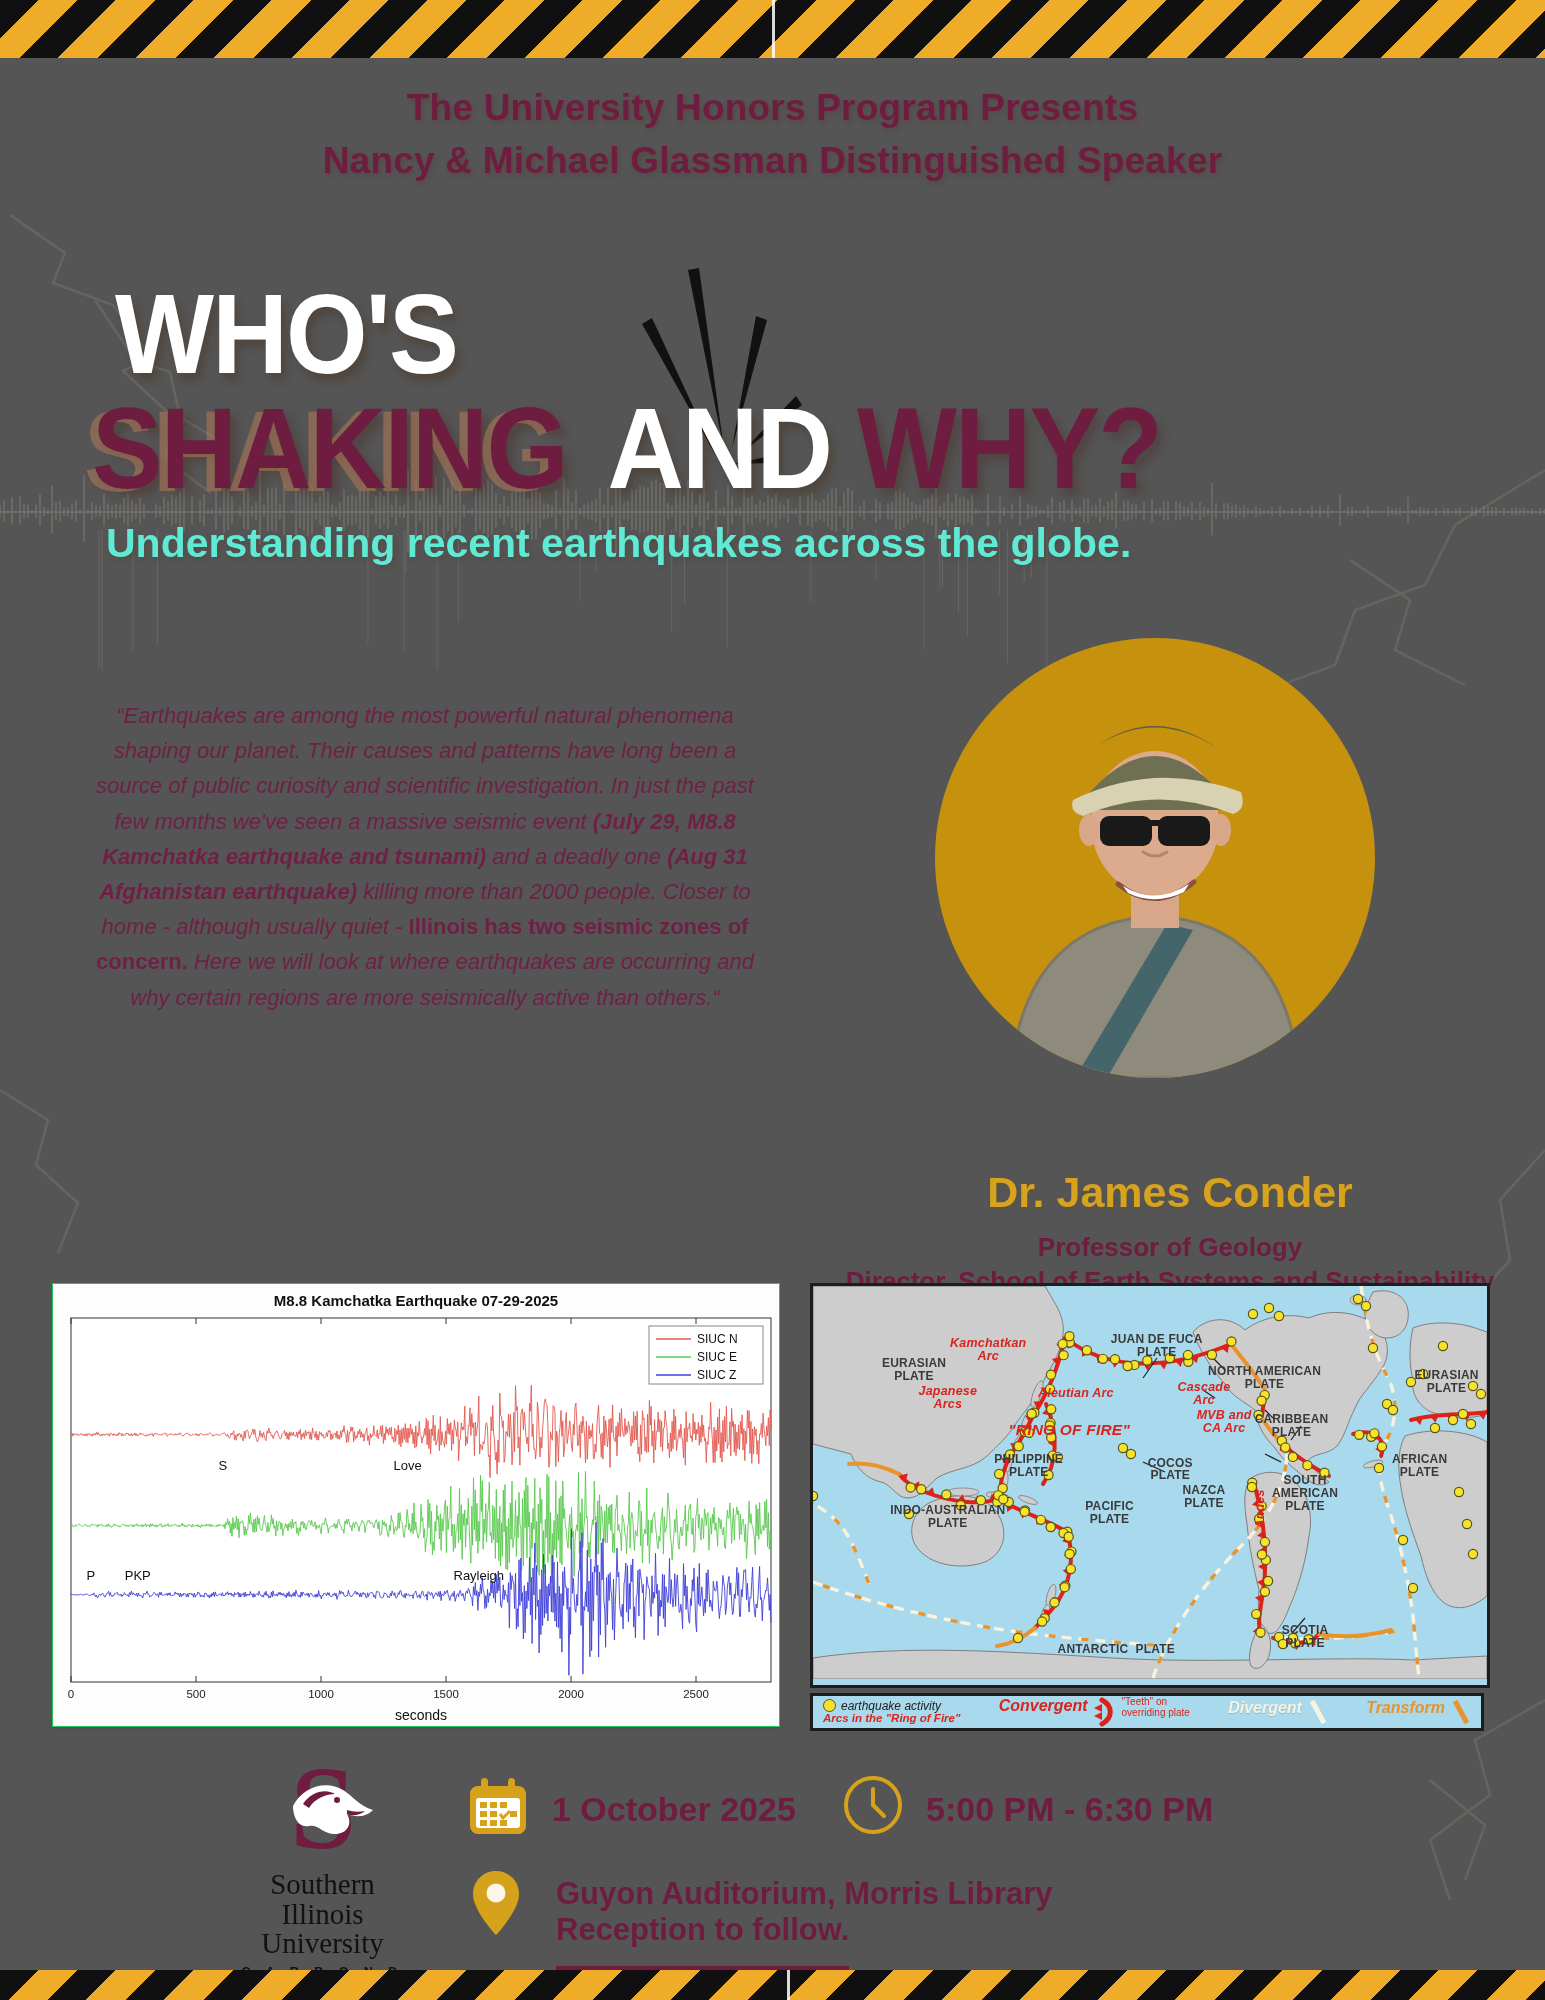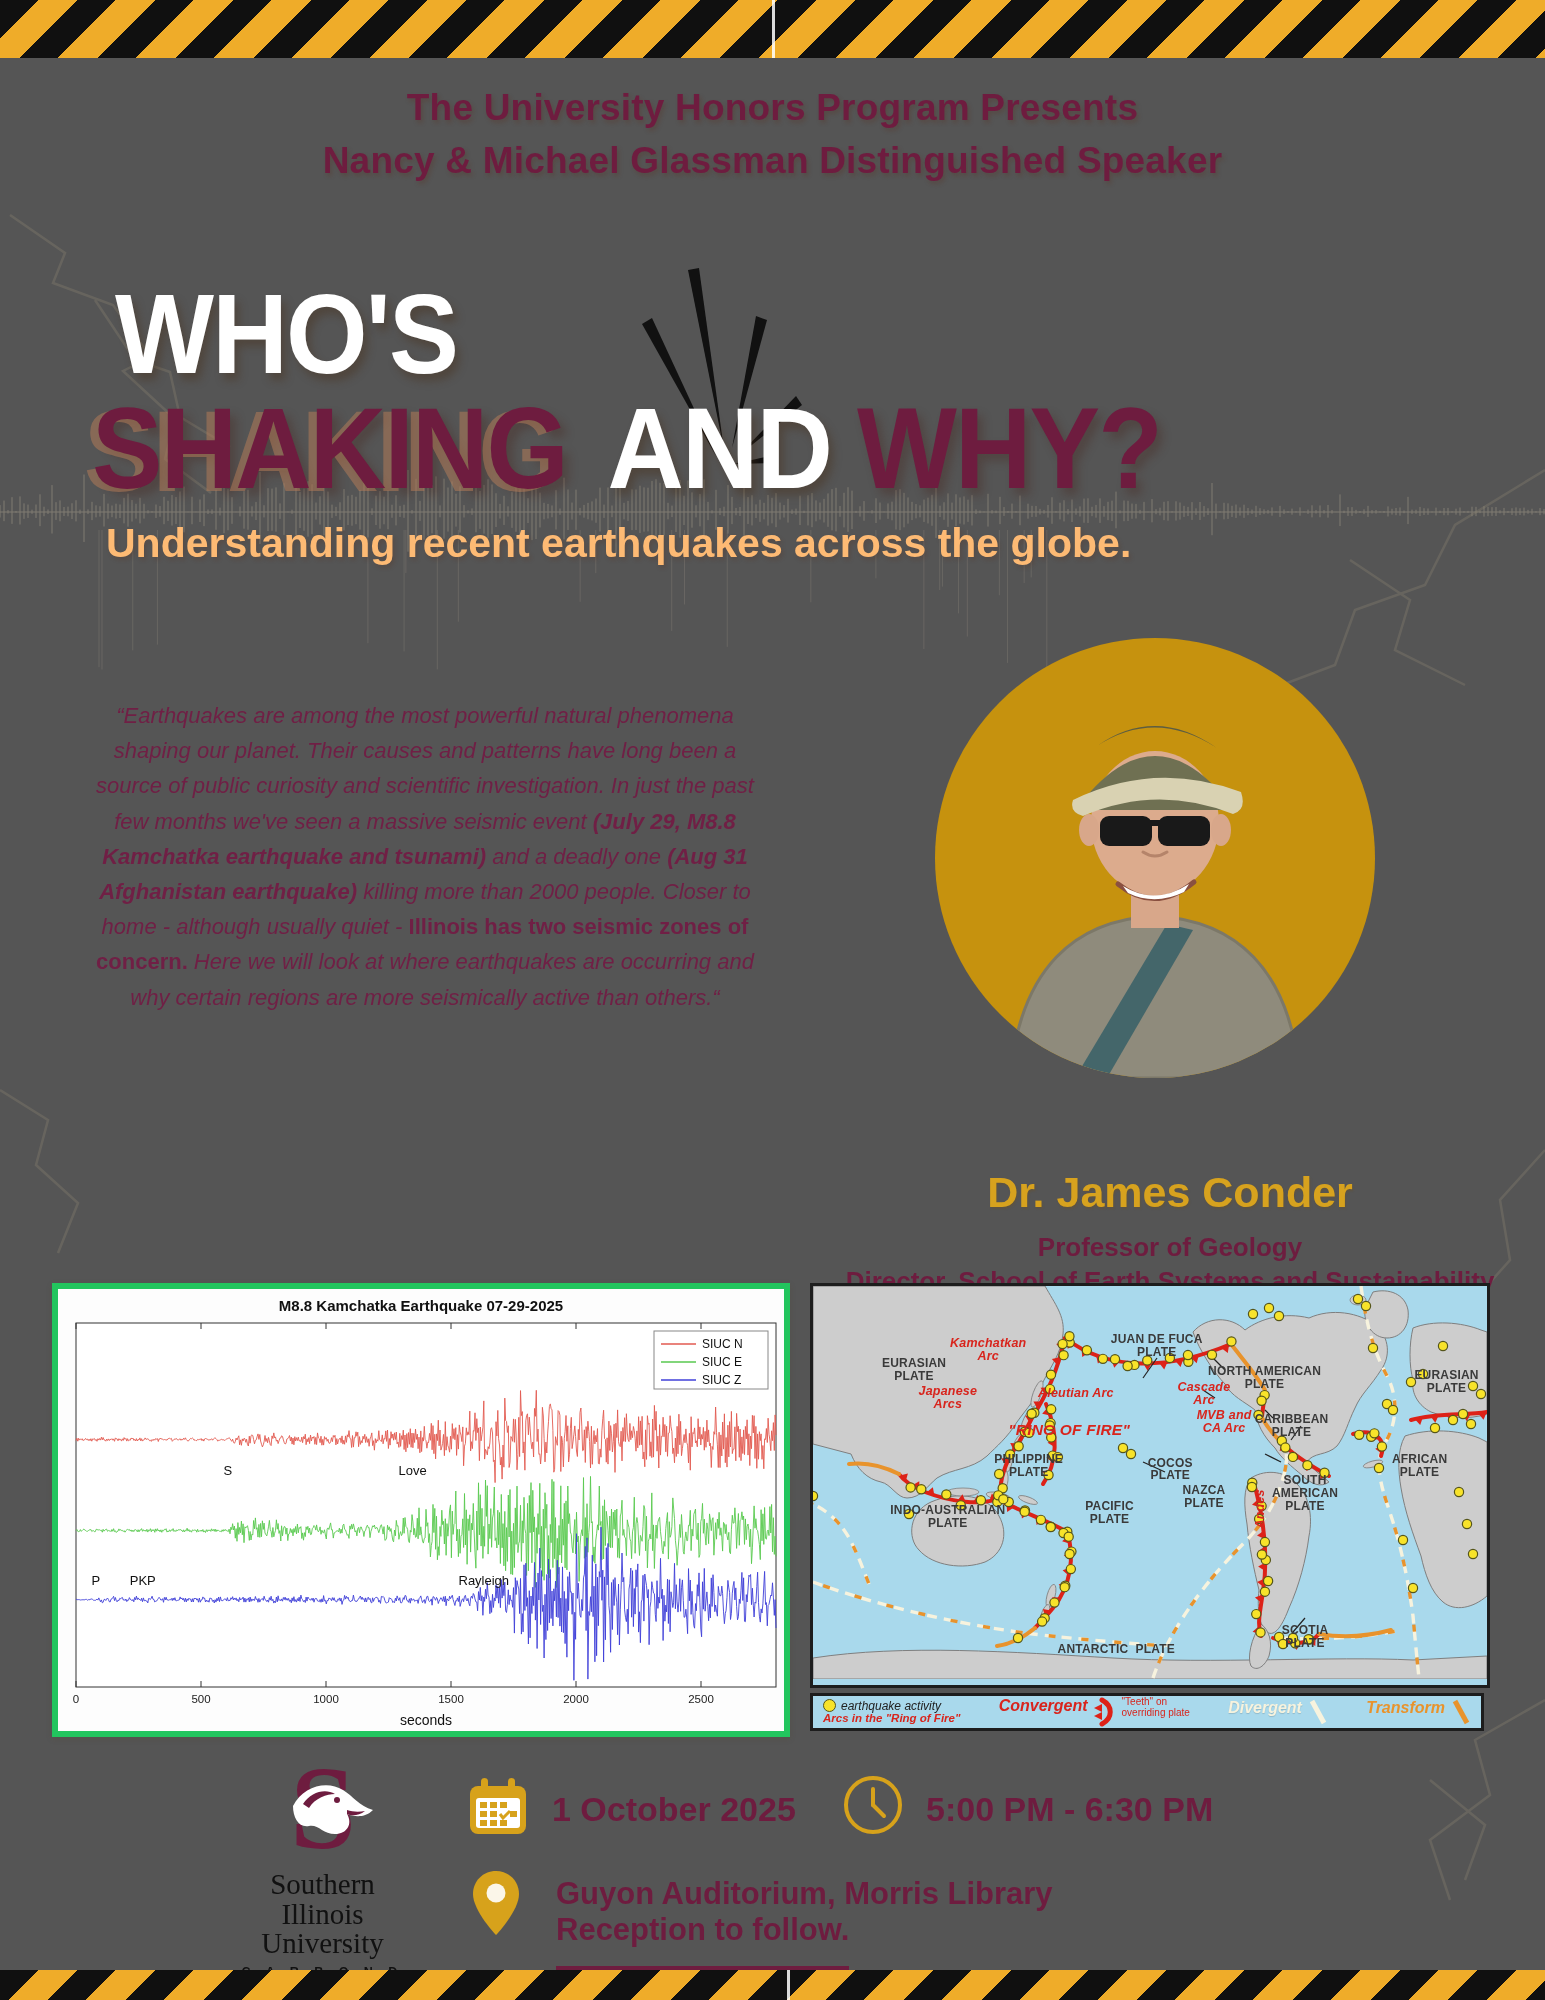--- a/index.html
+++ b/index.html
@@ -22,40 +22,40 @@
     color:#6e1c3f;font-weight:700;font-size:37px;line-height:1.42;letter-spacing:.2px;
     text-shadow:2px 3px 4px rgba(90,40,20,.25);}
 
   .title-line{position:absolute;font-weight:700;transform:scaleX(.92);transform-origin:left;
     letter-spacing:-2px;white-space:nowrap;}
   .t-who{left:115px;top:268px;font-size:114px;color:#ffffff;text-shadow:5px 7px 9px rgba(70,45,20,.38);}
   .t-line2{left:92px;top:382px;font-size:115px;}
   .t-shaking{color:#6e1c3f;text-shadow:-9px 3px 0 rgba(176,122,88,.55),7px 7px 10px rgba(70,30,20,.30);}
   .t-and{color:#ffffff;text-shadow:5px 7px 9px rgba(70,45,20,.38);margin-left:44px;}
   .t-why{color:#6e1c3f;text-shadow:6px 7px 10px rgba(70,30,20,.30);margin-left:28px;}
-  .subtitle{position:absolute;left:106px;top:520px;font-size:41px;font-weight:700;color:#fdba74;
+  .subtitle{position:absolute;left:106px;top:520px;font-size:41px;font-weight:700;color:#5eead4;
     text-shadow:2px 3px 4px rgba(90,40,20,.22);}
   .burst{position:absolute;left:628px;top:258px;}
 
   .quote{position:absolute;left:80px;top:698px;width:690px;text-align:center;
     font-size:22px;line-height:1.6;color:#701f45;font-style:italic;}
   .quote b{font-weight:700;}
   .quote .upright{font-style:normal;font-weight:700;}
 
   .photo-wrap{position:absolute;left:935px;top:638px;width:440px;height:440px;border-radius:50%;
     overflow:hidden;}
   .speaker-name{position:absolute;left:860px;top:1168px;width:620px;text-align:center;
     font-size:43px;font-weight:700;color:#d7a21e;text-shadow:1px 2px 2px rgba(120,80,10,.25);}
   .speaker-t1{position:absolute;left:860px;top:1232px;width:620px;text-align:center;
     font-size:26px;font-weight:700;color:#6e1c3f;}
   .speaker-t2{position:absolute;left:790px;top:1266px;width:760px;text-align:center;
     font-size:26px;font-weight:700;color:#6e1c3f;}
 
   .chart-panel{position:absolute;left:52px;top:1283px;width:726px;height:442px;background:#fdfdfd;
-    border:6px solid #22c55e;box-shadow:0 2px 6px rgba(80,60,20,.15);}
+    border:1px solid #22c55e;box-shadow:0 2px 6px rgba(80,60,20,.15);}
   .map-block{position:absolute;left:810px;top:1283px;width:680px;}
   .map-main{position:relative;width:674px;height:399px;border:3px solid #1d1d1d;background:#a9d9ec;overflow:hidden;}
   .map-legend{position:relative;margin-top:5px;width:674px;height:38px;border:3px solid #1d1d1d;background:#a9d9ec;
     display:flex;align-items:center;gap:8px;padding:0 10px;box-sizing:border-box;}
   .map-label{position:absolute;transform:translate(-50%,-50%);text-align:center;white-space:pre;
     font-size:12px;font-weight:700;color:#3a3a3a;line-height:1.08;letter-spacing:.2px;}
   .map-label.red{color:#d8251d;font-style:italic;font-size:12.5px;}
   .map-label.big{font-size:15.5px;}
   .map-label.vert{transform:translate(-50%,-50%) rotate(-90deg);}
   .leg-group{line-height:1.05;}

